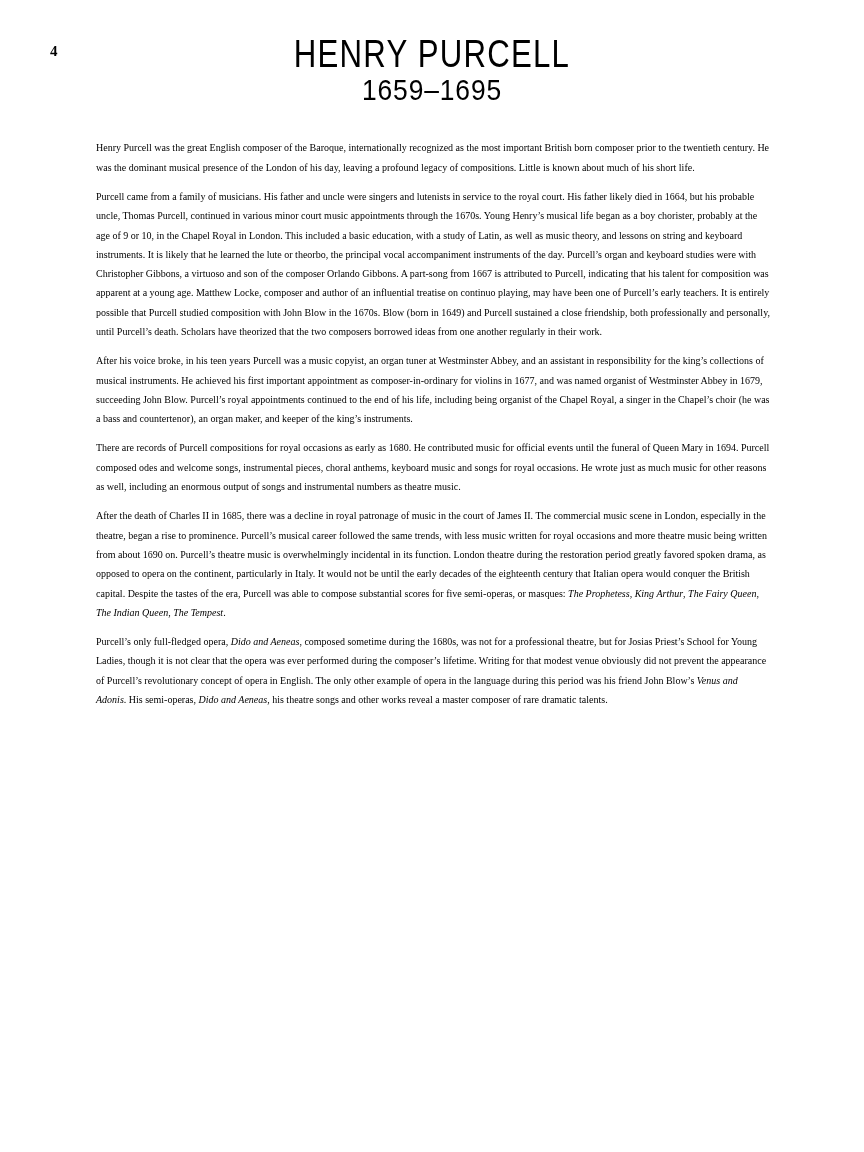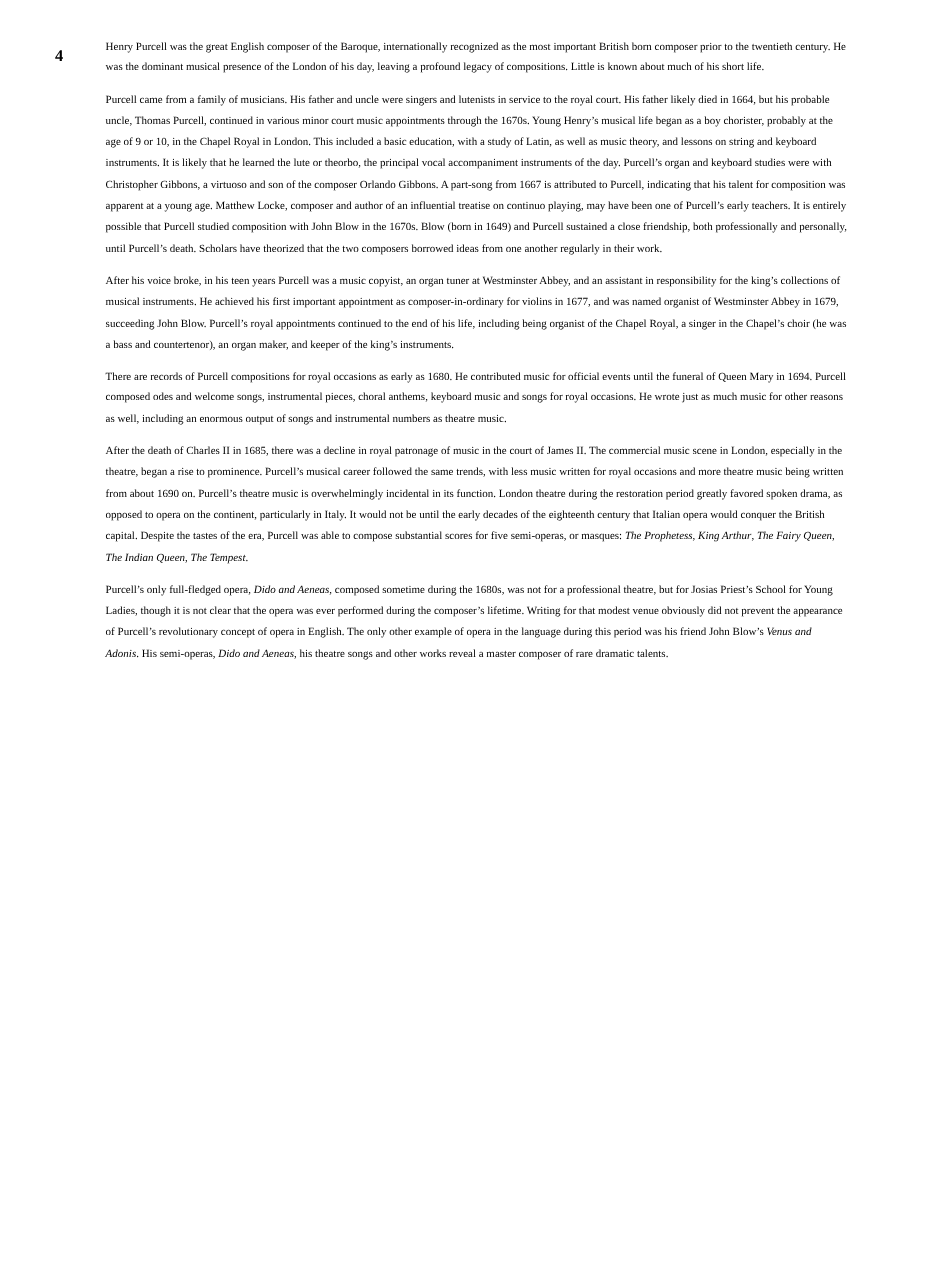--- a/index.html
+++ b/index.html
@@ -63,20 +63,24 @@
     margin-top: 12px;
   }
 </style>
 </head>
 <body>
 
 <div class="page">
 
   <div class="page-number">4</div>
 
+  <header class="chapter-header">
+    <h1 class="composer-title">HENRY PURCELL</h1>
+    <div class="composer-dates">1659–1695</div>
+  </header>
 
   <main class="biography">
     <p>Henry Purcell was the great English composer of the Baroque, internationally recognized as the most important British born composer prior to the twentieth century. He was the dominant musical presence of the London of his day, leaving a profound legacy of compositions. Little is known about much of his short life.</p>
     <p>Purcell came from a family of musicians. His father and uncle were singers and lutenists in service to the royal court. His father likely died in 1664, but his probable uncle, Thomas Purcell, continued in various minor court music appointments through the 1670s. Young Henry’s musical life began as a boy chorister, probably at the age of 9 or 10, in the Chapel Royal in London. This included a basic education, with a study of Latin, as well as music theory, and lessons on string and keyboard instruments. It is likely that he learned the lute or theorbo, the principal vocal accompaniment instruments of the day. Purcell’s organ and keyboard studies were with Christopher Gibbons, a virtuoso and son of the composer Orlando Gibbons. A part-song from 1667 is attributed to Purcell, indicating that his talent for composition was apparent at a young age. Matthew Locke, composer and author of an influential treatise on continuo playing, may have been one of Purcell’s early teachers. It is entirely possible that Purcell studied composition with John Blow in the 1670s. Blow (born in 1649) and Purcell sustained a close friendship, both professionally and personally, until Purcell’s death. Scholars have theorized that the two composers borrowed ideas from one another regularly in their work.</p>
     <p>After his voice broke, in his teen years Purcell was a music copyist, an organ tuner at Westminster Abbey, and an assistant in responsibility for the king’s collections of musical instruments. He achieved his first important appointment as composer-in-ordinary for violins in 1677, and was named organist of Westminster Abbey in 1679, succeeding John Blow. Purcell’s royal appointments continued to the end of his life, including being organist of the Chapel Royal, a singer in the Chapel’s choir (he was a bass and countertenor), an organ maker, and keeper of the king’s instruments.</p>
     <p>There are records of Purcell compositions for royal occasions as early as 1680. He contributed music for official events until the funeral of Queen Mary in 1694. Purcell composed odes and welcome songs, instrumental pieces, choral anthems, keyboard music and songs for royal occasions. He wrote just as much music for other reasons as well, including an enormous output of songs and instrumental numbers as theatre music.</p>
     <p>After the death of Charles II in 1685, there was a decline in royal patronage of music in the court of James II. The commercial music scene in London, especially in the theatre, began a rise to prominence. Purcell’s musical career followed the same trends, with less music written for royal occasions and more theatre music being written from about 1690 on. Purcell’s theatre music is overwhelmingly incidental in its function. London theatre during the restoration period greatly favored spoken drama, as opposed to opera on the continent, particularly in Italy. It would not be until the early decades of the eighteenth century that Italian opera would conquer the British capital. Despite the tastes of the era, Purcell was able to compose substantial scores for five semi-operas, or masques: <i>The Prophetess</i>, <i>King Arthur</i>, <i>The Fairy Queen</i>, <i>The Indian Queen</i>, <i>The Tempest</i>.</p>
     <p>Purcell’s only full-fledged opera, <i>Dido and Aeneas</i>, composed sometime during the 1680s, was not for a professional theatre, but for Josias Priest’s School for Young Ladies, though it is not clear that the opera was ever performed during the composer’s lifetime. Writing for that modest venue obviously did not prevent the appearance of Purcell’s revolutionary concept of opera in English. The only other example of opera in the language during this period was his friend John Blow’s <i>Venus and Adonis</i>. His semi-operas, <i>Dido and Aeneas</i>, his theatre songs and other works reveal a master composer of rare dramatic talents.</p>
   </main>
 

